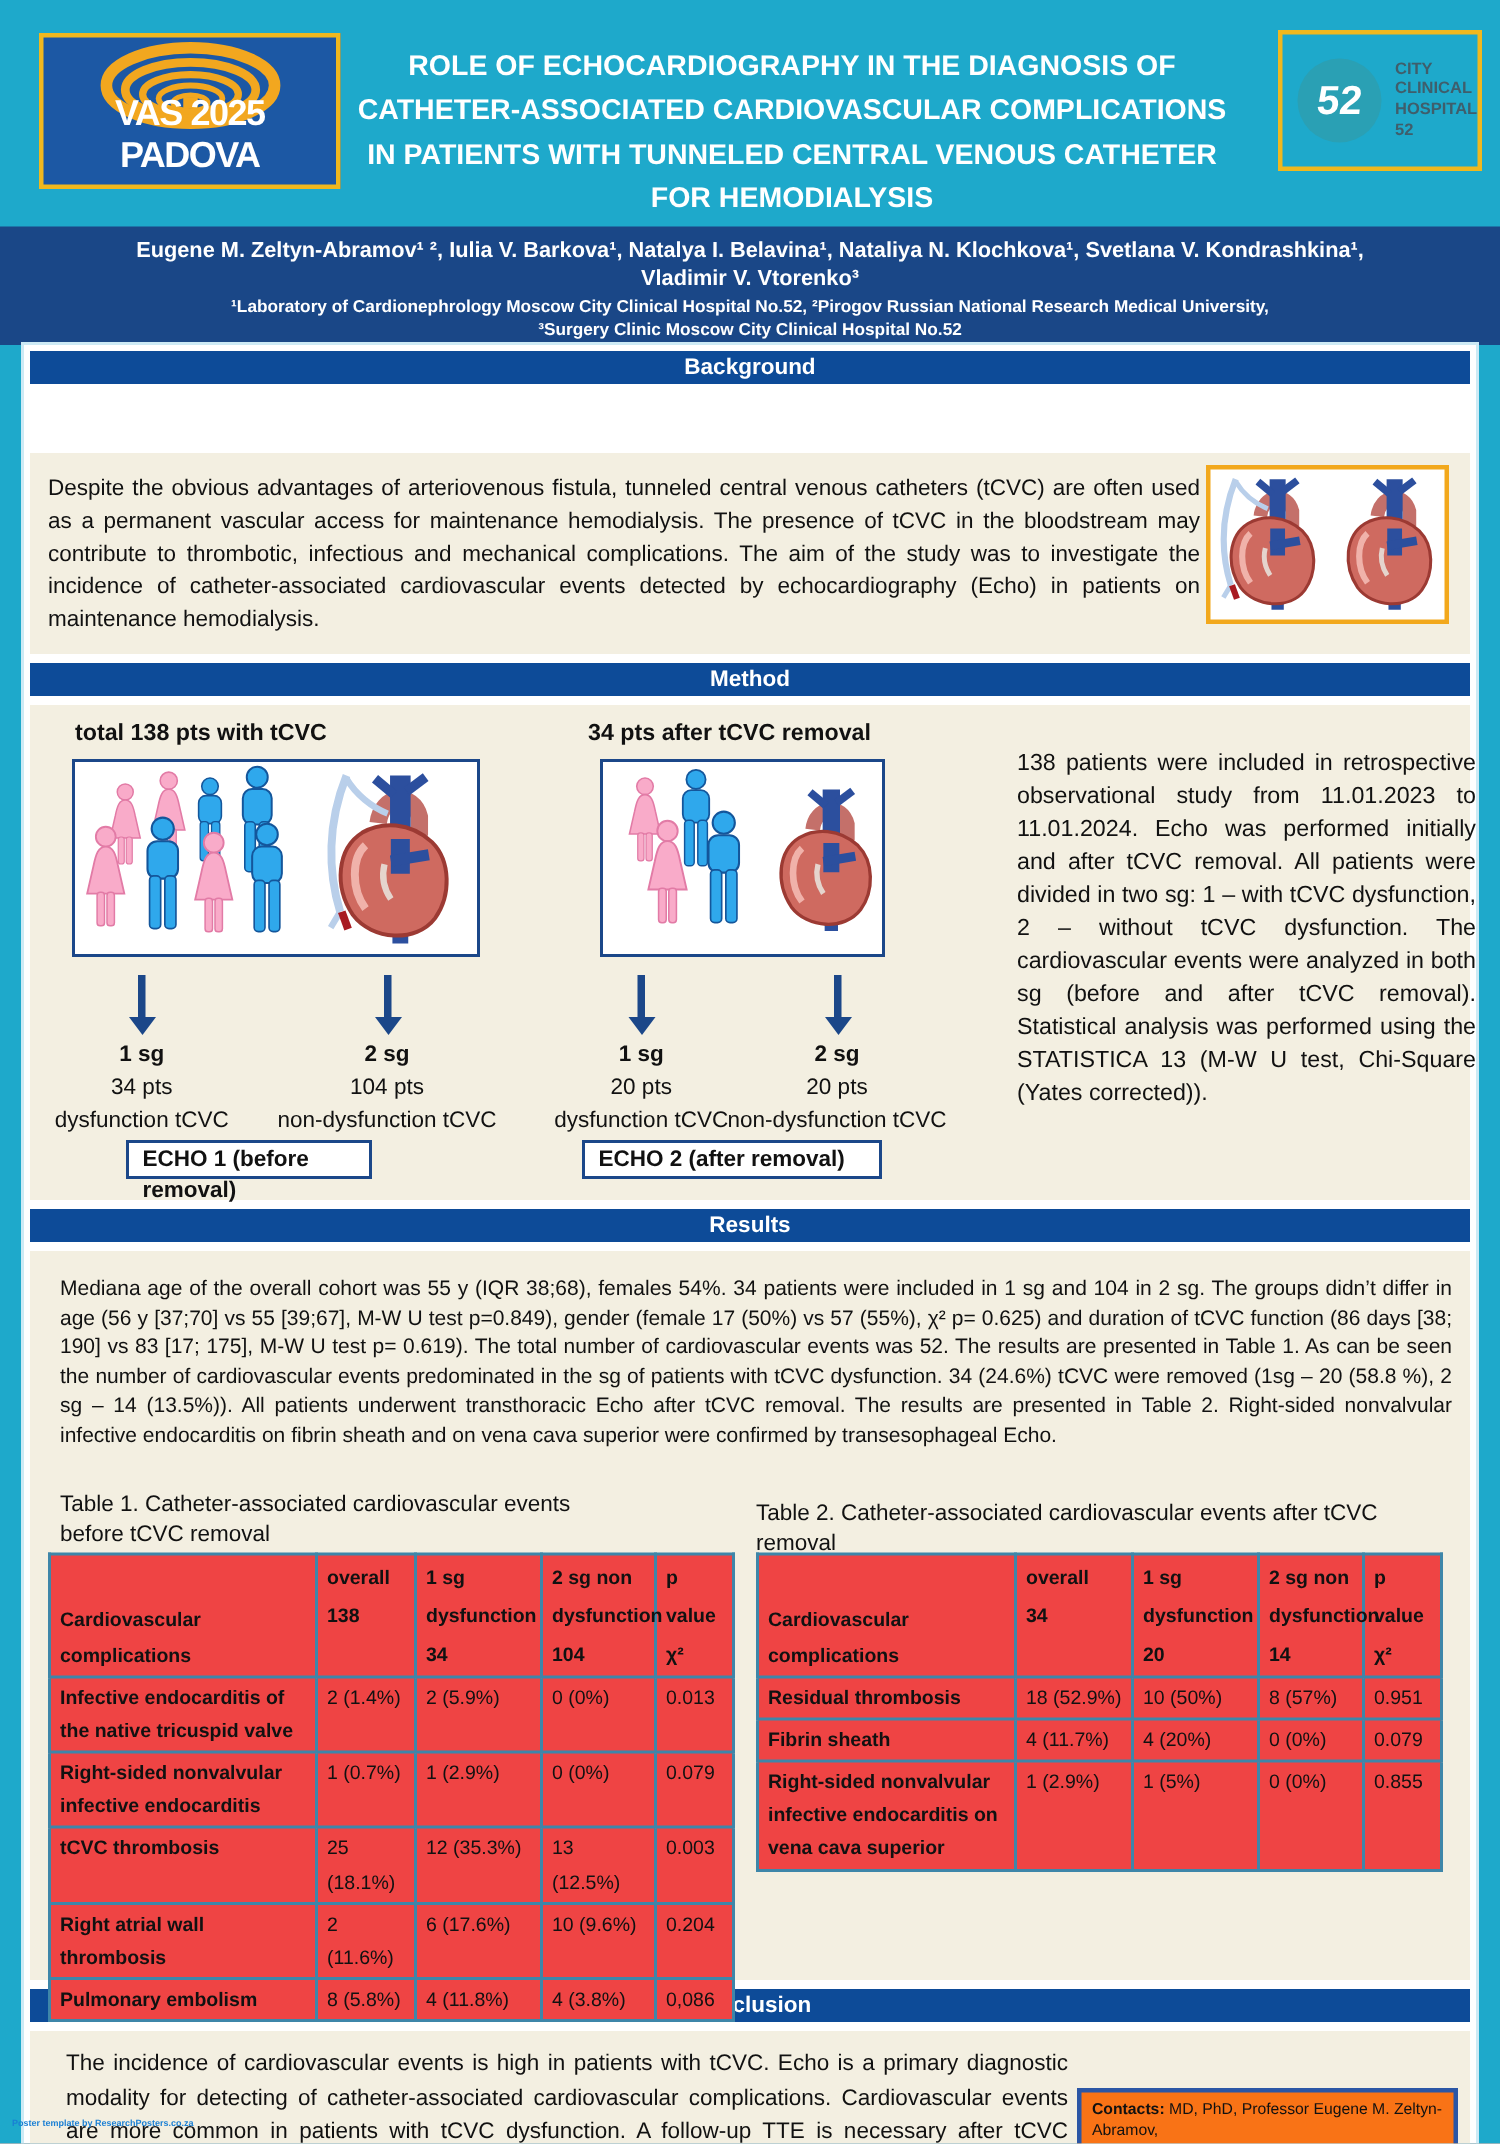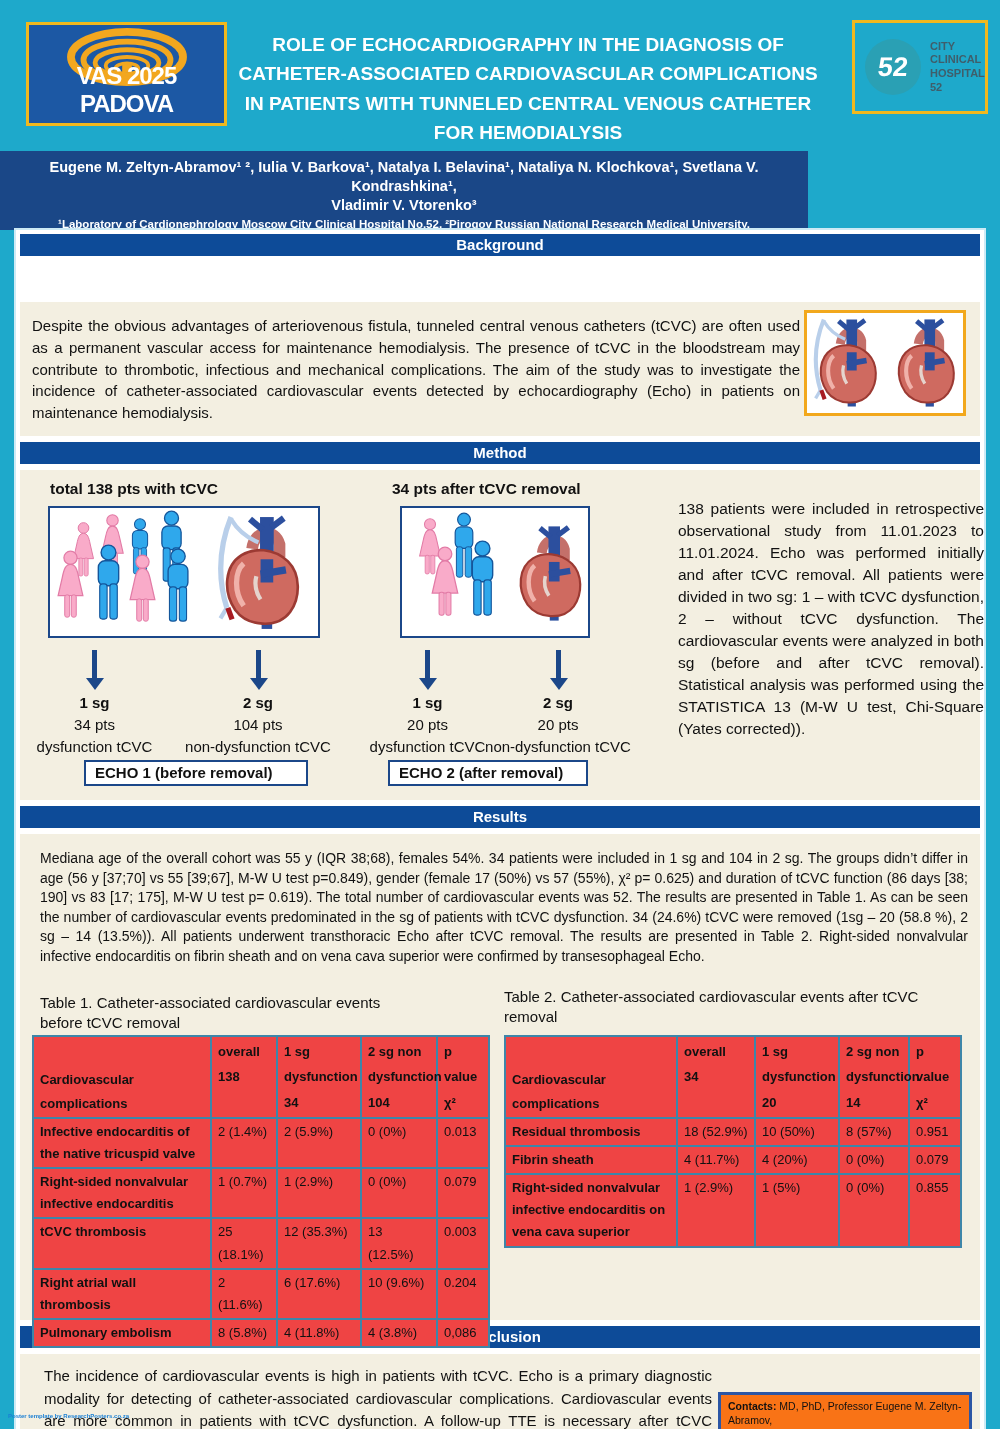--- a/index.html
+++ b/index.html
@@ -16,21 +16,21 @@
   .poster-title { position:absolute; left:222px; top:30px; width:612px; text-align:center;
     color:#fff; font-weight:bold; font-size:19px; line-height:1.55; }
   .hosp-logo { position:absolute; left:852px; top:20px; width:136px; height:94px;
     border:3px solid #f0b81e; display:flex; align-items:center; padding:0 0 0 10px; }
   .circle52 { width:56px; height:56px; border-radius:50%; background:#2aa0b4; flex:0 0 auto;
     display:flex; align-items:center; justify-content:center; }
   .circle52 span { color:#fff; font-weight:bold; font-size:27px; transform:skewX(-6deg); }
   .hosp-name { margin-left:9px; color:#3f5e6b; font-weight:bold; font-size:11px; line-height:1.25; }
 
   
-  .authors-bar { position:absolute; left:0; top:151px; width:808px; height:79px;
+  .authors-bar { position:absolute; left:0; top:151px; width:1000px; height:79px;
     background:#1a4787; color:#fff; text-align:center; padding-top:7px; }
   .authors-line { font-size:14.5px; font-weight:bold; line-height:1.32; }
   .affil { font-size:11.5px; font-weight:bold; line-height:1.32; margin-top:2px; }
 
   
   .container { position:absolute; left:14px; top:228px; width:972px;
     background:#fff; border:2px solid #cdeaf5; padding:4px; }
   .bar { height:22px; background:#0d4b98; color:#fff; font-weight:bold; font-size:15px;
     text-align:center; line-height:22px; margin-bottom:6px; }
   .body { position:relative; background:#f3efe1; margin-bottom:6px; }
@@ -60,21 +60,21 @@
     font-weight:bold; font-size:15px; line-height:21px; padding-left:9px; color:#111; }
   .m-text { position:absolute; left:658px; top:28px; width:306px; font-size:15.5px;
     line-height:1.42; text-align:justify; color:#111; }
 
   
   .results-body { height:486px; }
   .res-text { position:absolute; left:20px; top:15px; width:928px; font-size:14px;
     line-height:19.5px; text-align:justify; color:#111; }
   .cap { font-size:15px; color:#111; line-height:1.3; }
   .cap1 { position:absolute; left:20px; top:159px; }
-  .cap2 { position:absolute; left:484px; top:153px; width:452px; }
+  .cap2 { position:absolute; left:484px; top:165px; width:452px; }
   .tbl { position:absolute; border-collapse:collapse; width:456px; table-layout:fixed; }
   .t1 { left:12px; top:201px; }
   .t2 { left:484px; top:201px; }
   .tbl th, .tbl td { border:2px solid #3e86a9; background:#ef4444; padding:2px 6px;
     font-size:13px; line-height:1.7; text-align:left; vertical-align:top; color:#111; }
   .tbl th { font-weight:bold; white-space:pre-line; line-height:1.95; }
   .tbl th.c0 { vertical-align:bottom; line-height:1.8; }
   .tbl td.c0 { font-weight:bold; }
   .tbl td { font-weight:normal; }
 
@@ -260,21 +260,21 @@
         <div class="g1">1 sg</div>
         <div>20 pts</div>
         <div>dysfunction tCVC</div>
       </div>
       <div class="grp" style="left:448px;width:180px;">
         <div class="g1">2 sg</div>
         <div>20 pts</div>
         <div>non-dysfunction tCVC</div>
       </div>
 
-      <div class="echo" style="left:64px;width:224px;">ECHO 1 (before removal)</div>
+      <div class="echo" style="left:64px;width:164px;">ECHO 1 (before removal)</div>
       <div class="echo" style="left:368px;width:200px;">ECHO 2 (after removal)</div>
 
       <div class="m-text">138 patients were included in retrospective observational study from 11.01.2023 to 11.01.2024. Echo was performed initially and after tCVC removal. All patients were divided in two sg: 1 – with tCVC dysfunction, 2 – without tCVC dysfunction. The cardiovascular events  were analyzed in both sg (before and after tCVC removal). Statistical analysis was performed using the STATISTICA 13 (M-W U test, Chi-Square (Yates corrected)).</div>
     </div>
 
     <div class="bar">Results</div>
     <div class="body results-body">
       <div class="res-text">Mediana age of the overall cohort was 55 y (IQR 38;68), females 54%. 34 patients were included in 1 sg and 104 in 2 sg. The groups didn’t differ in age (56 y [37;70] vs 55 [39;67], M-W U test p=0.849), gender (female 17 (50%) vs 57 (55%), χ² p= 0.625) and duration of tCVC function (86 days [38; 190] vs 83 [17; 175], M-W U test p= 0.619). The total number of cardiovascular events was 52. The results are presented in Table 1. As can be seen the number of cardiovascular events predominated in the sg of patients with tCVC dysfunction. 34 (24.6%) tCVC were removed (1sg – 20 (58.8 %), 2 sg – 14 (13.5%)). All patients underwent transthoracic Echo after tCVC removal. The results are presented in Table 2. Right-sided nonvalvular infective endocarditis on fibrin sheath and on vena cava superior were confirmed by transesophageal Echo.</div>
 
       <div class="cap cap1 prelines">Table 1. Catheter-associated cardiovascular events

